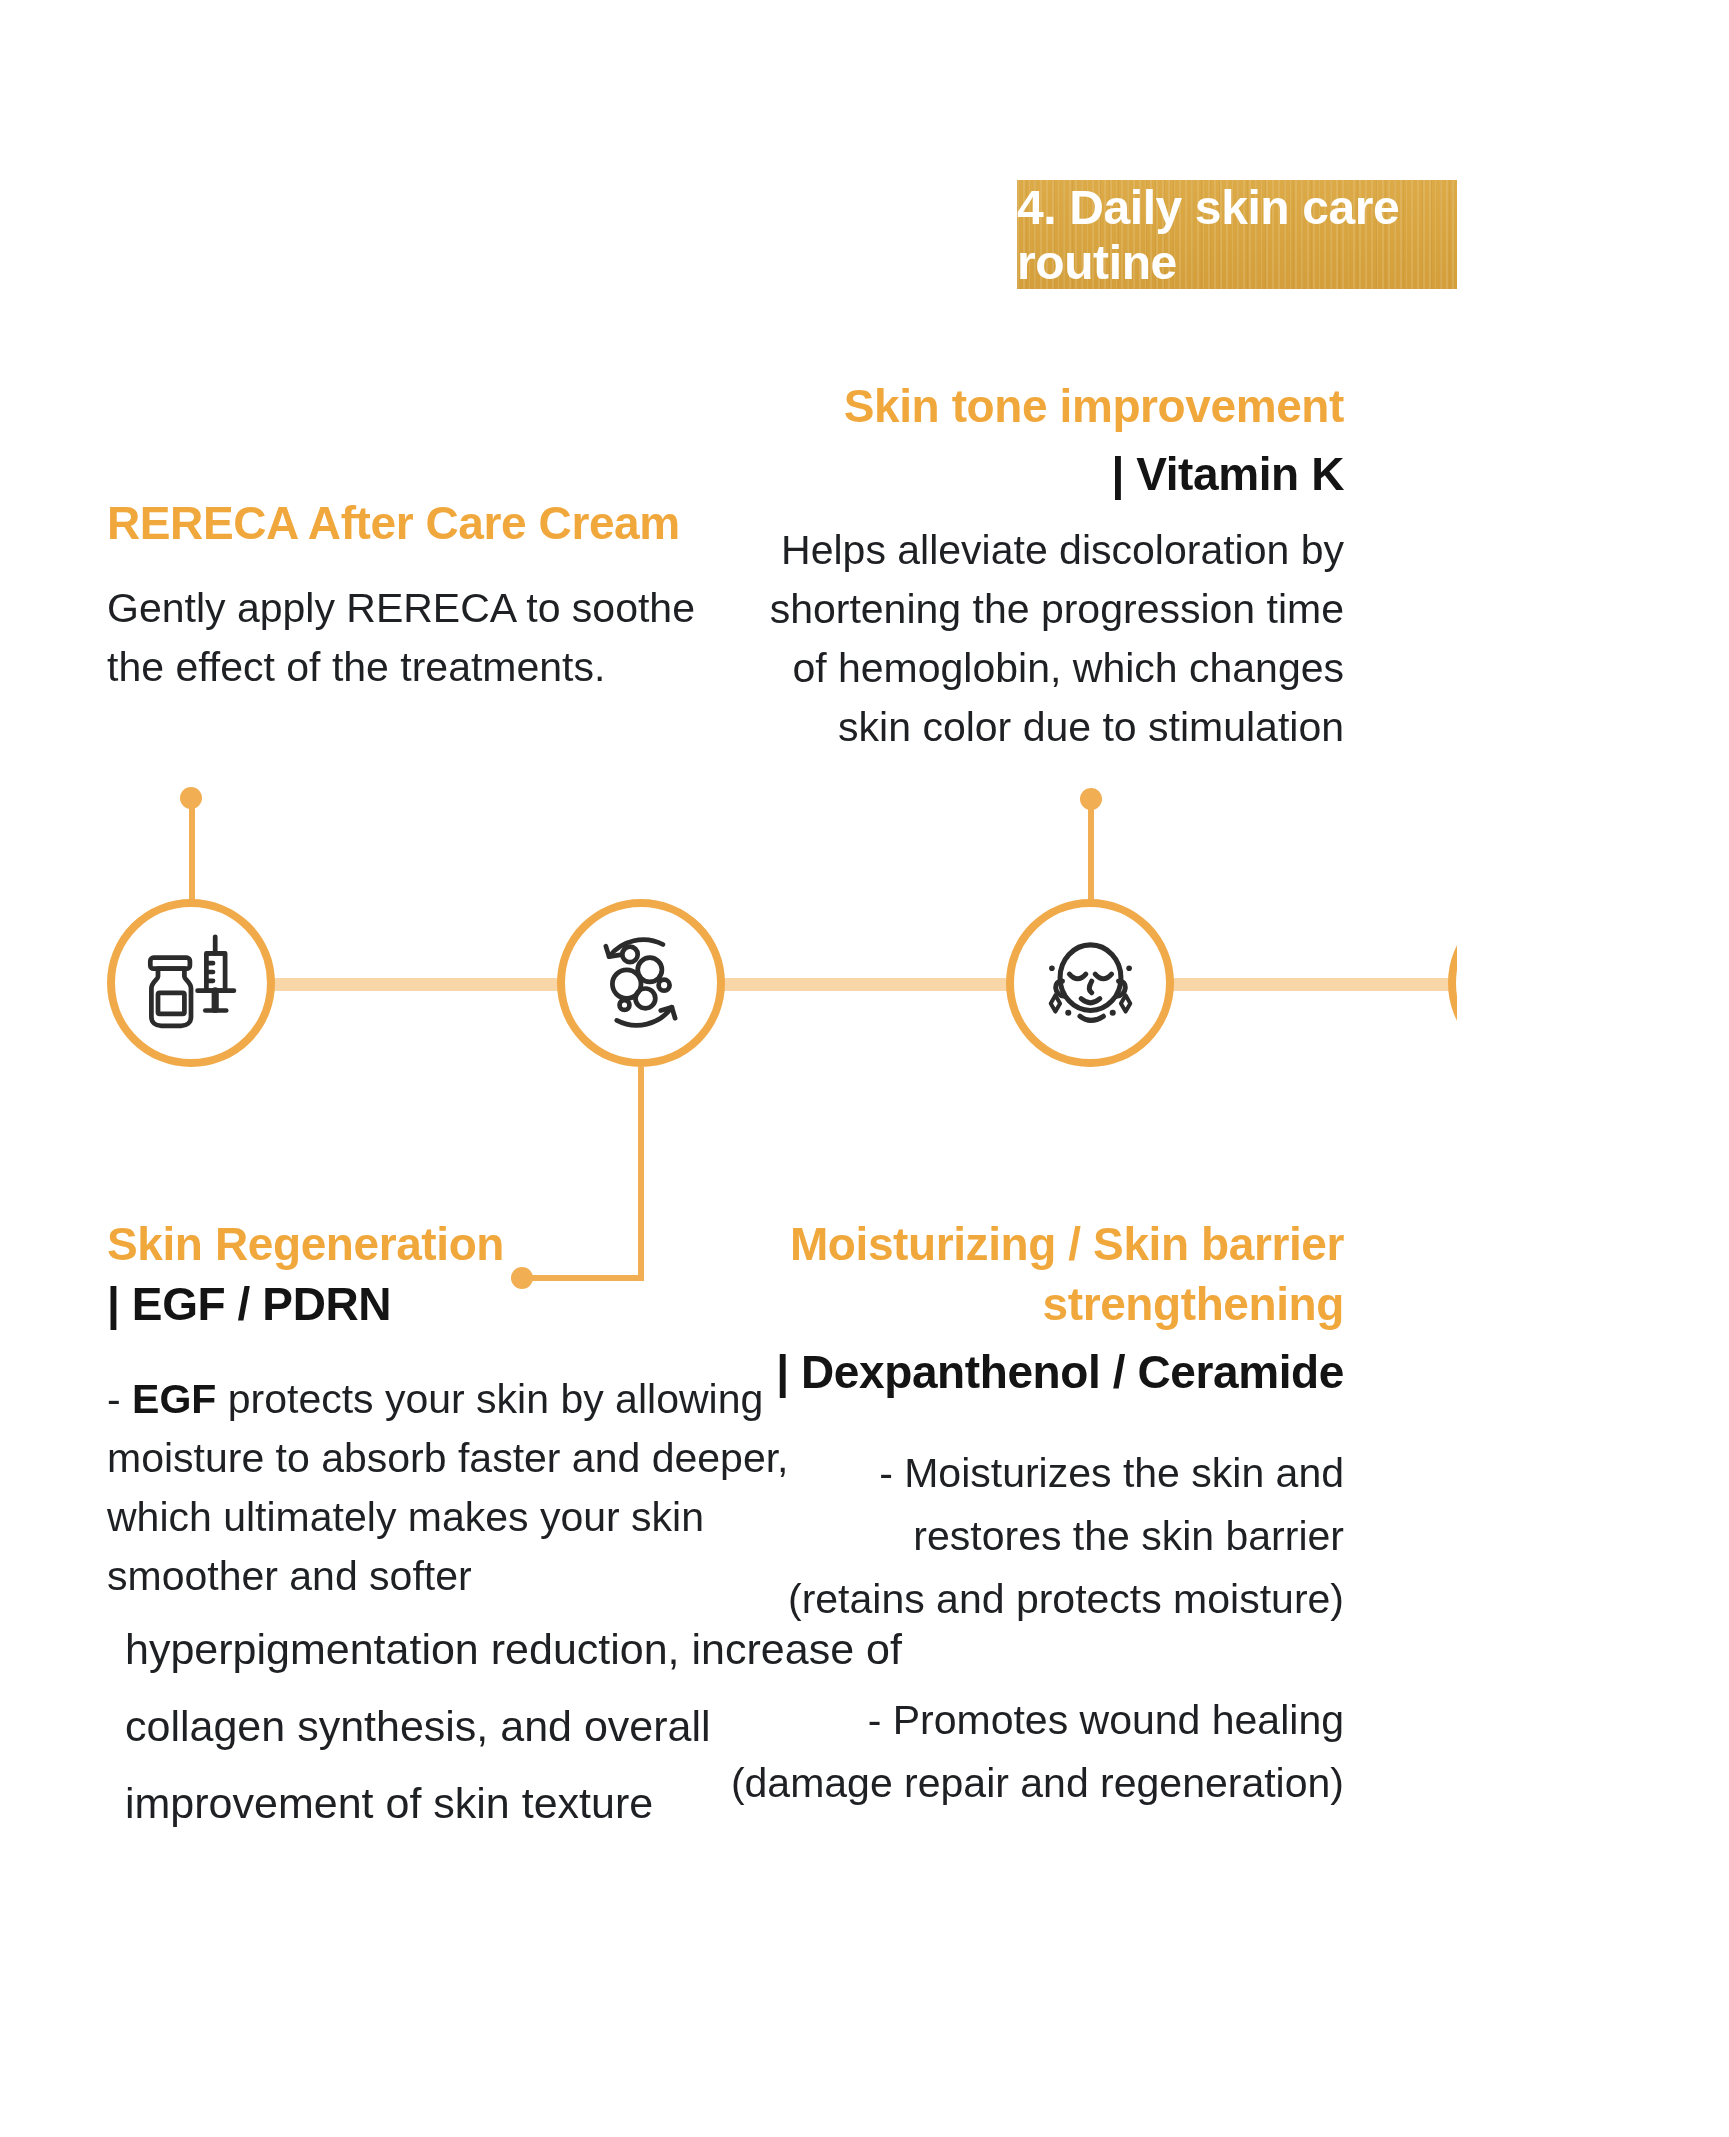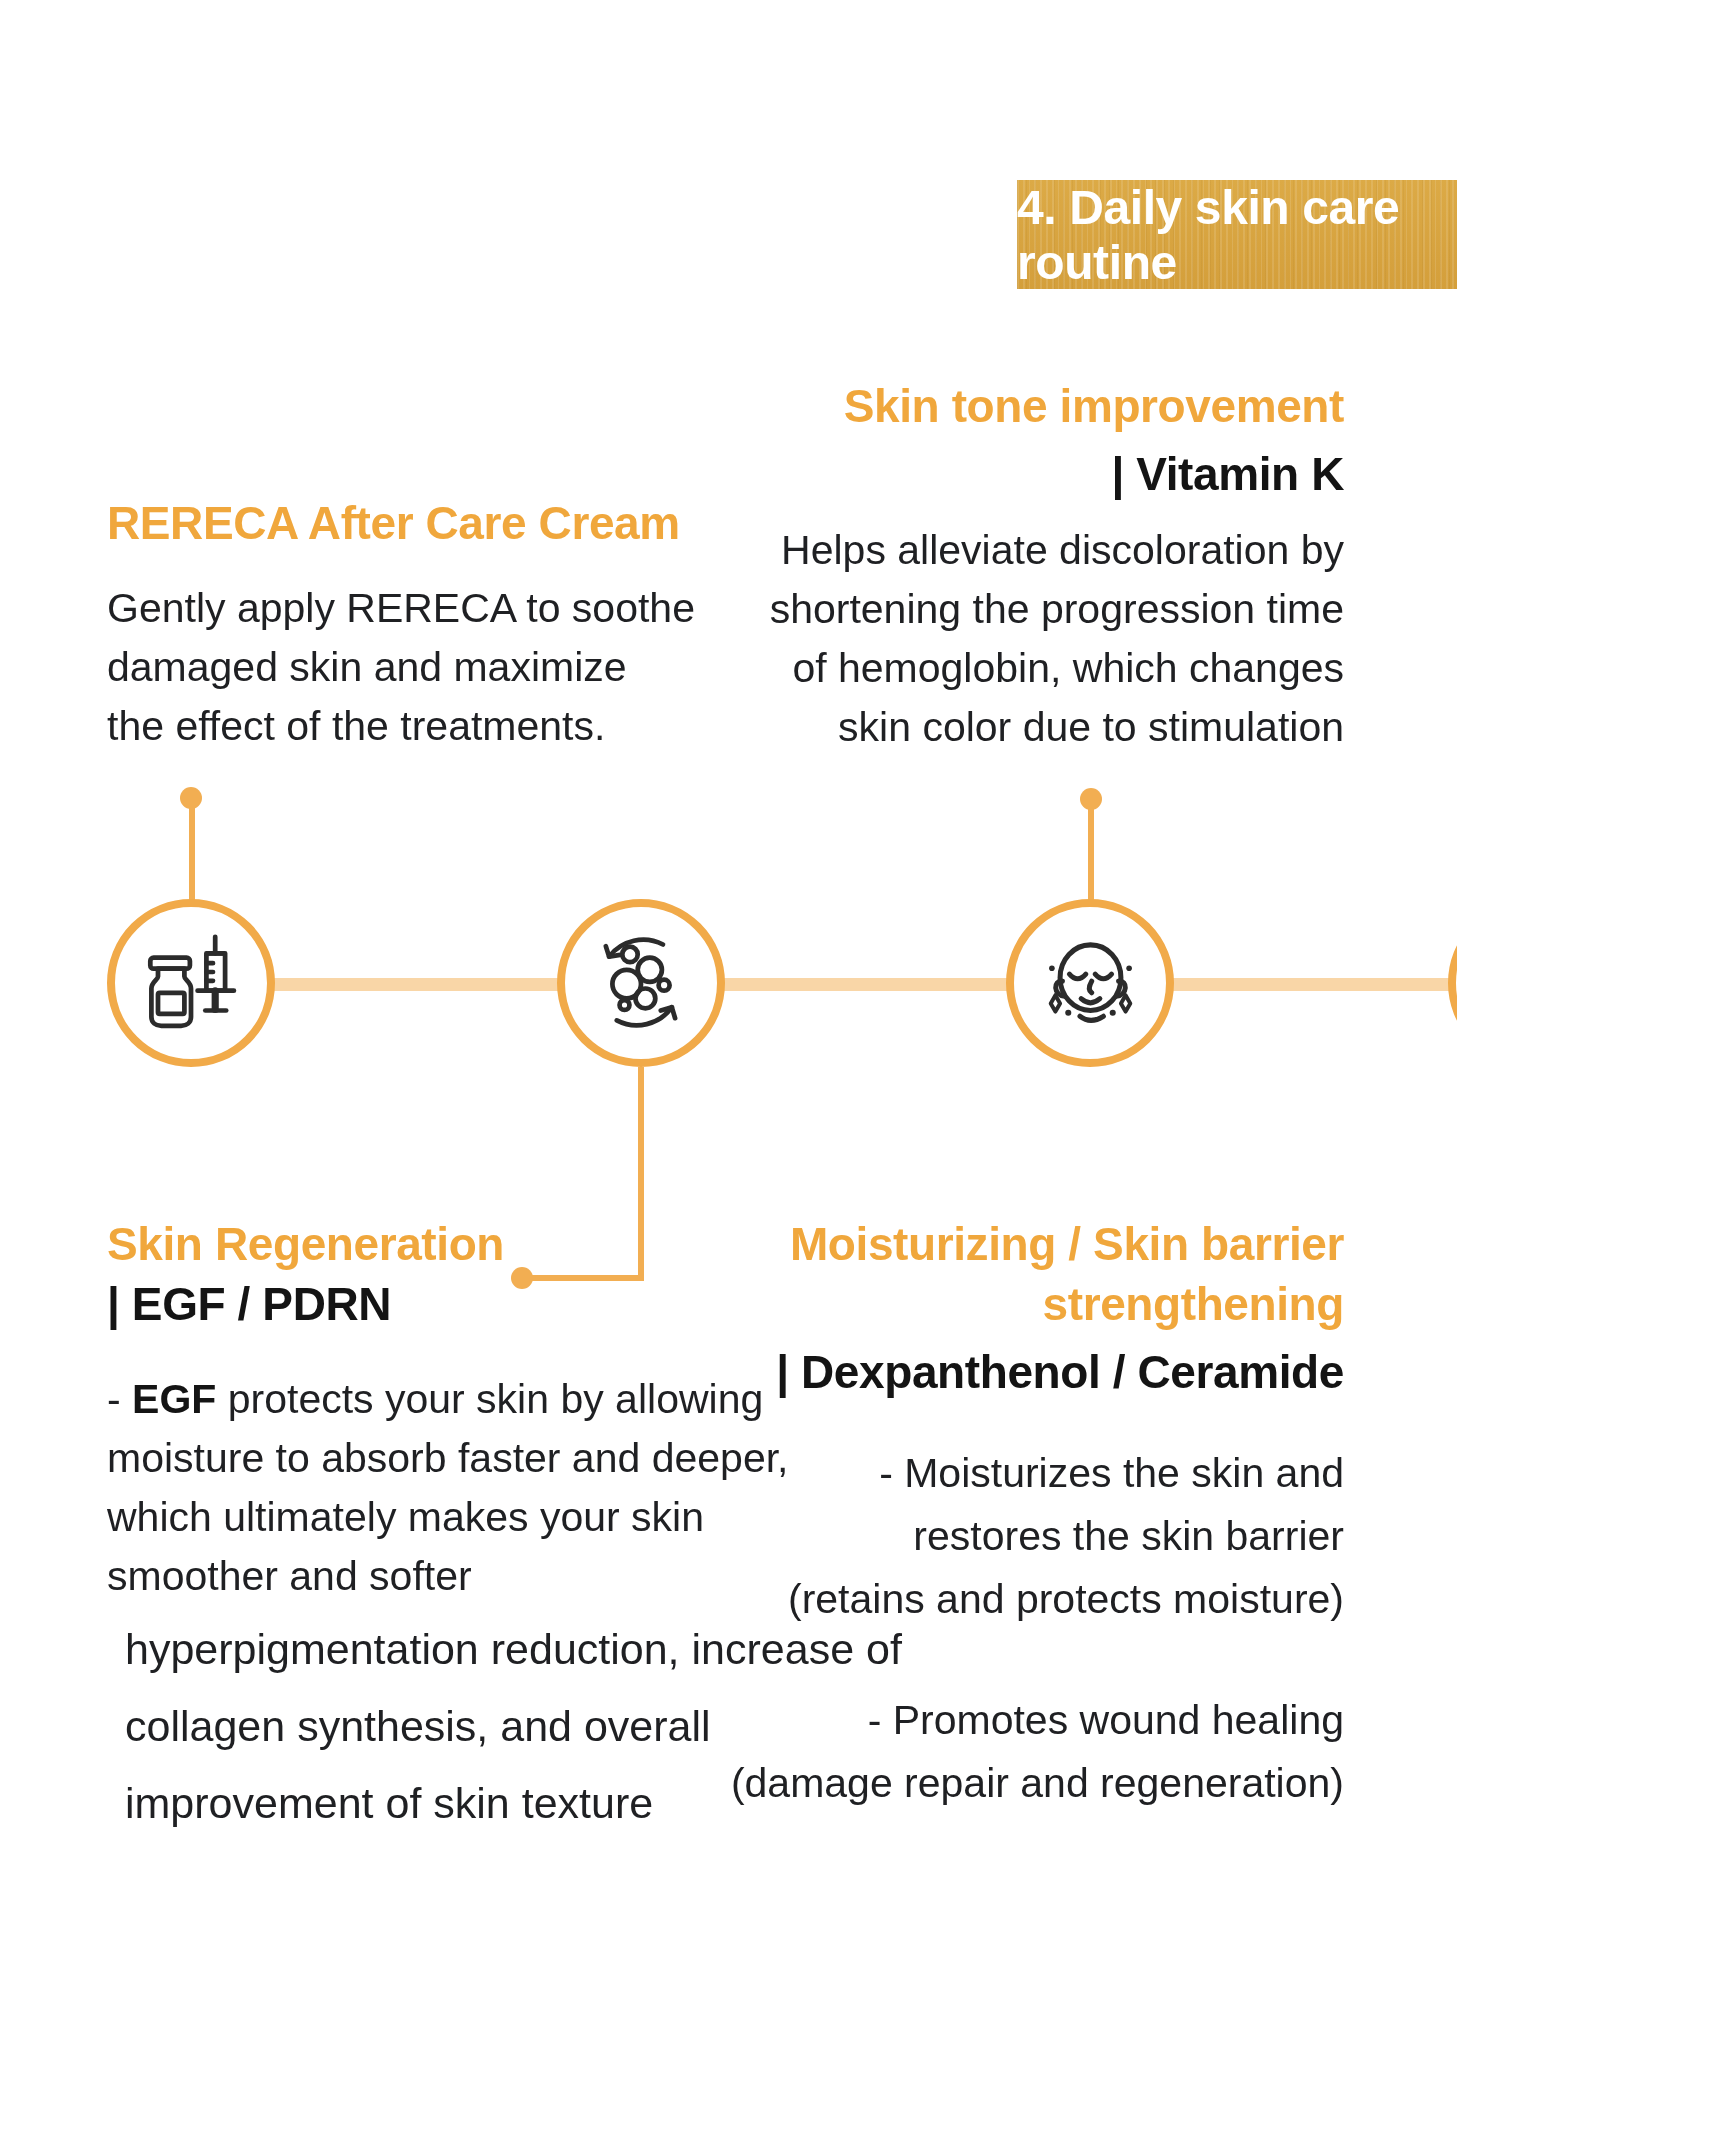--- a/index.html
+++ b/index.html
@@ -43,21 +43,20 @@
 
 <div class="canvas">
 
   <div class="banner">
     <div class="banner-title">4. Daily skin care routine</div>
   </div>
 
   <div class="abs h-gold" style="left:107px;top:493px;">RERECA After Care Cream</div>
   <div class="abs" style="left:107px;top:579px;">
     <div class="body-line">Gently apply RERECA to soothe</div>
-    <div class="body-line">damaged skin and maximize</div>
     <div class="body-line">the effect of the treatments.</div>
   </div>
 
   <div class="abs alignR" style="right:113px;top:376px;width:835px;">
     <div class="h-gold">Skin tone improvement</div>
     <div class="h-dark" style="margin-top:8.3px;">| Vitamin K</div>
     <div style="margin-top:16.7px;">
       <div class="body-line">Helps alleviate discoloration by</div>
       <div class="body-line">shortening the progression time</div>
       <div class="body-line">of hemoglobin, which changes</div>

